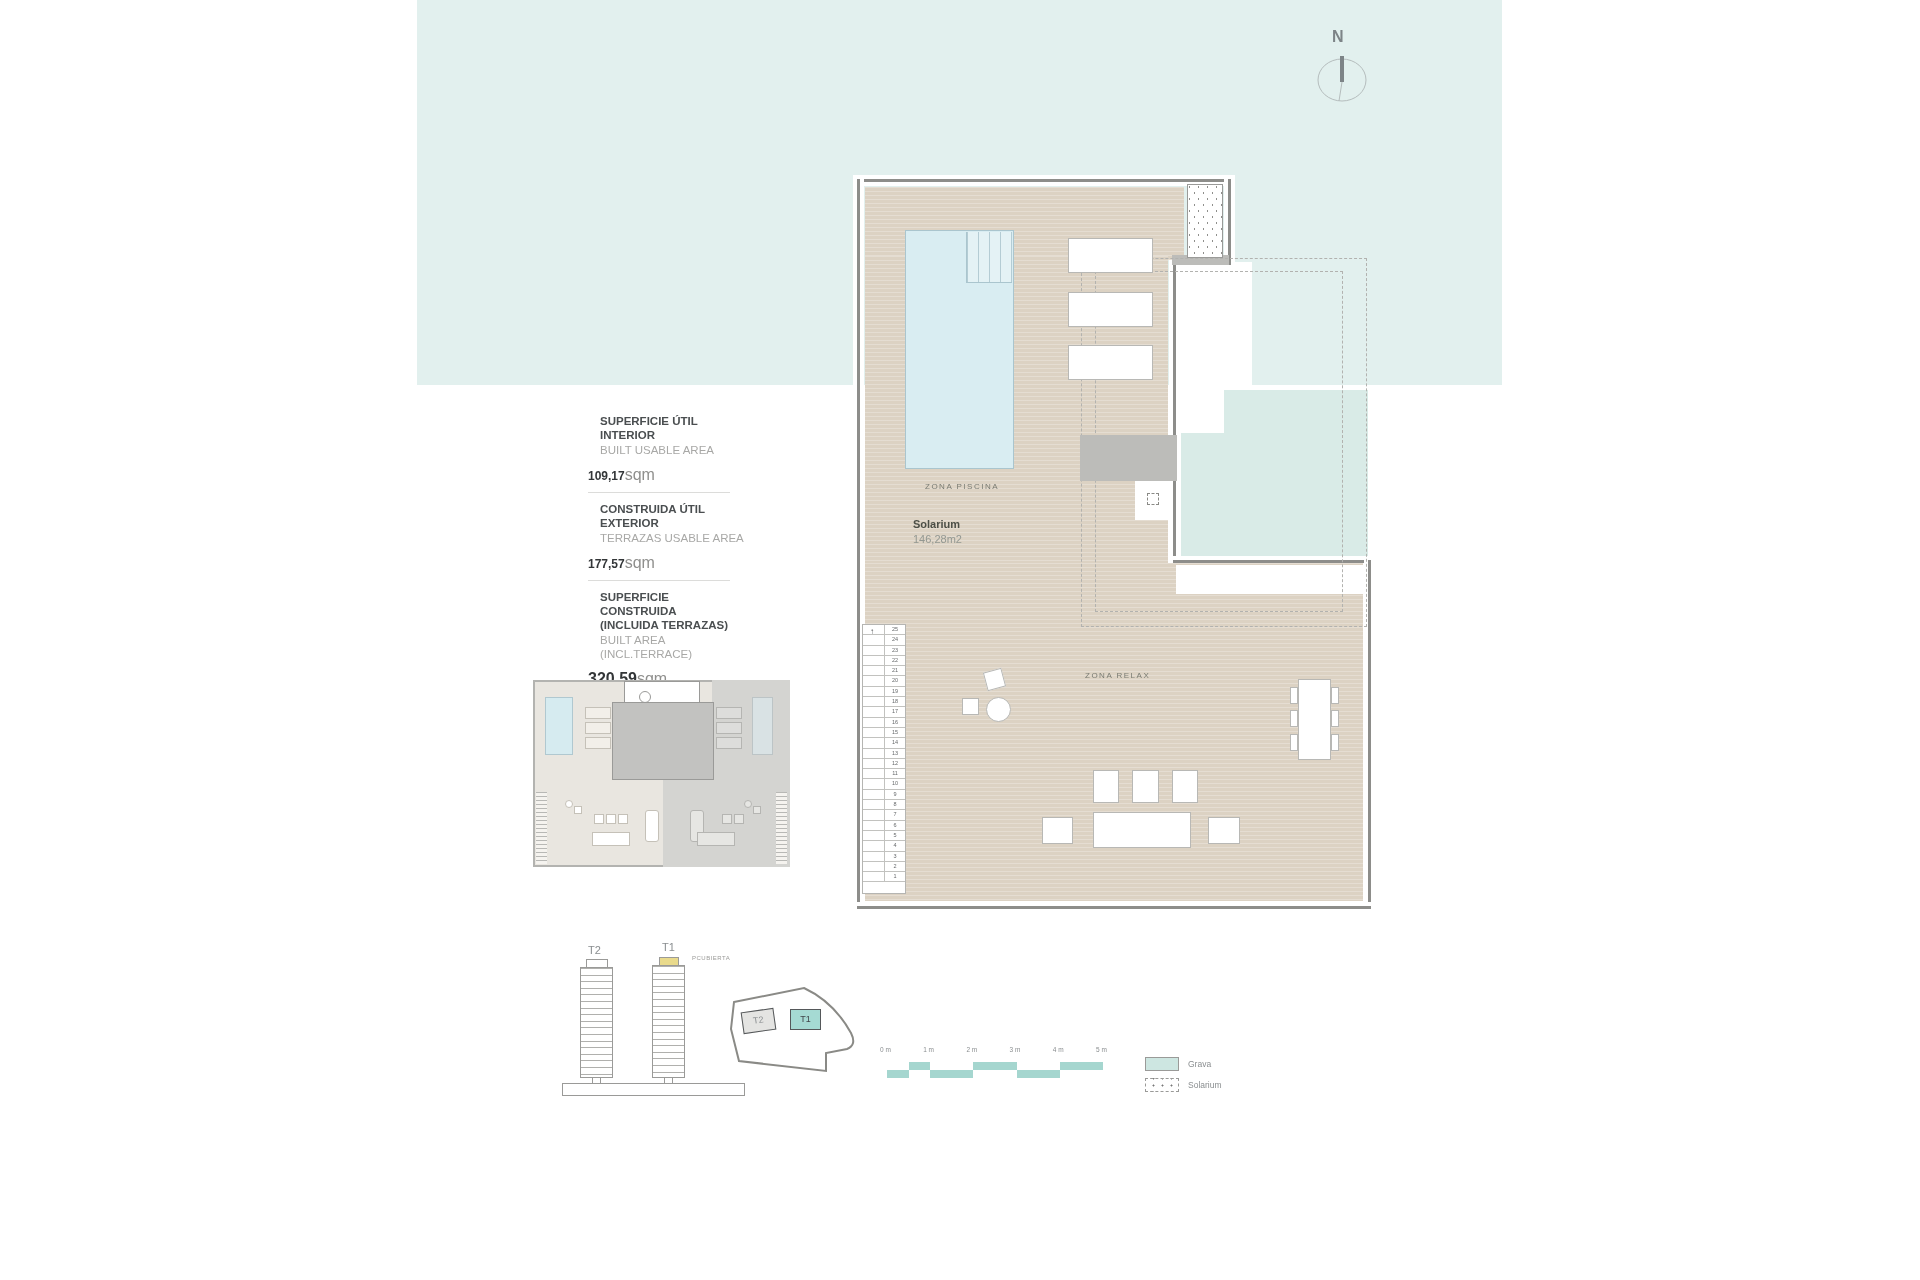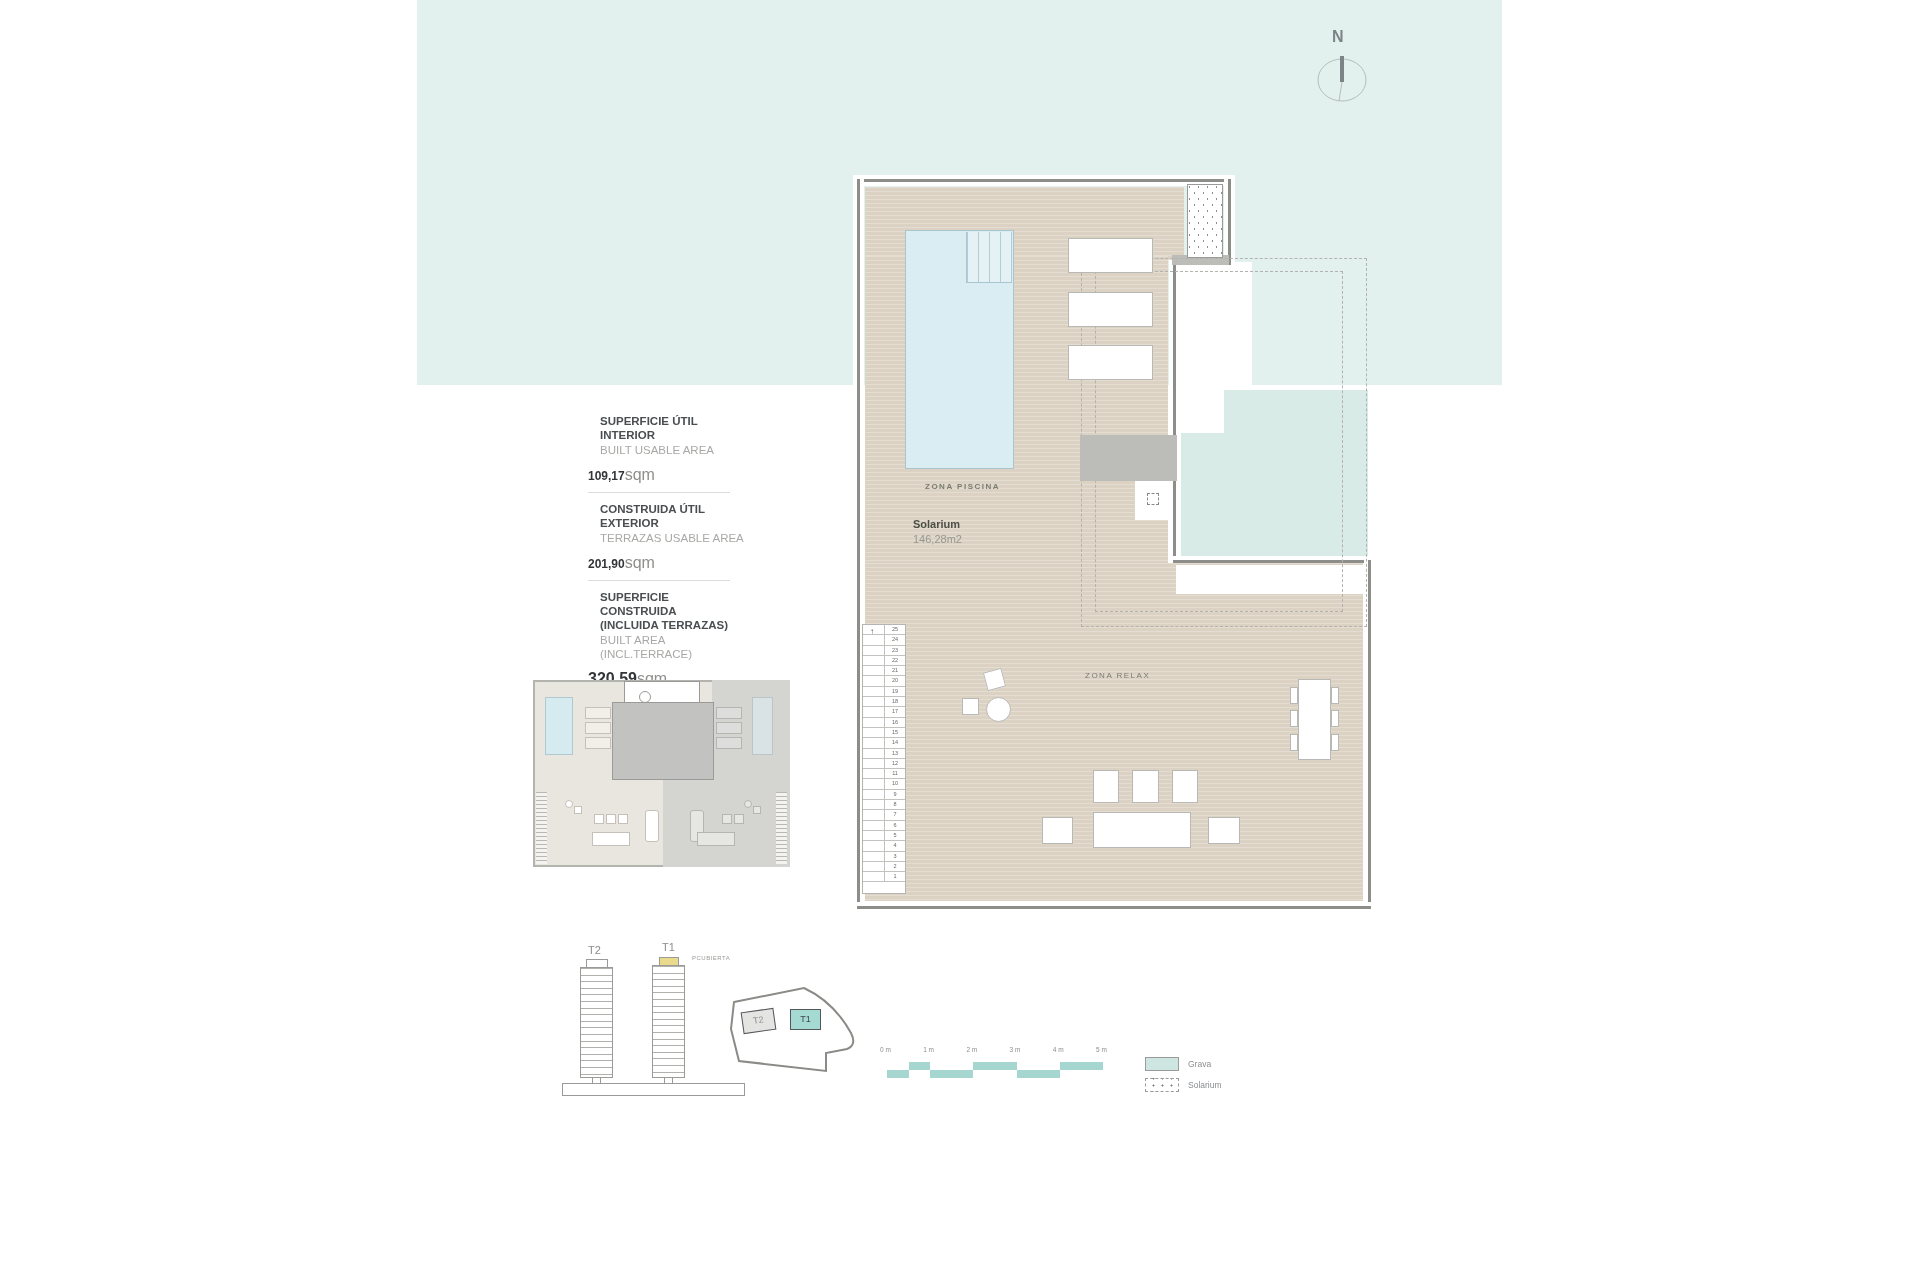--- a/index.html
+++ b/index.html
@@ -89,21 +89,21 @@
   <div class="abs" id="areas">
     <div>
       <div class="a-es">SUPERFICIE ÚTIL INTERIOR</div>
       <div class="a-en">BUILT USABLE AREA</div>
       <div class="a-val"><span style="color:#333638;font-weight:bold;font-size:12px;margin:0">109,17</span><span>sqm</span></div>
     </div>
     <div class="a-sep"></div>
     <div>
       <div class="a-es">CONSTRUIDA ÚTIL EXTERIOR</div>
       <div class="a-en">TERRAZAS USABLE AREA</div>
-      <div class="a-val"><span style="color:#333638;font-weight:bold;font-size:12px;margin:0">201,90</span><span>sqm</span></div>
+      <div class="a-val"><span style="color:#333638;font-weight:bold;font-size:12px;margin:0">177,57</span><span>sqm</span></div>
     </div>
     <div class="a-sep"></div>
     <div>
       <div class="a-es">SUPERFICIE CONSTRUIDA</div>
       <div class="a-es">(INCLUIDA TERRAZAS)</div>
       <div class="a-en">BUILT AREA (INCL.TERRACE)</div>
       <div class="a-val"><span style="color:#333638;font-weight:bold;font-size:16px;margin:0">320,59</span><span>sqm</span></div>
     </div>
   </div>
 
@@ -140,21 +140,21 @@
 
     <div class="abs furn" style="left:1068px;top:238px;width:85px;height:35px;"></div>
     <div class="abs furn" style="left:1068px;top:292px;width:85px;height:35px;"></div>
     <div class="abs furn" style="left:1068px;top:345px;width:85px;height:35px;"></div>
 
     <div class="abs graycore" style="left:1080px;top:435px;width:97px;height:46px;"></div>
     <div class="abs whitebox" style="left:1135px;top:481px;width:38px;height:39px;">
       <div style="position:absolute;left:12px;top:12px;width:12px;height:12px;border:1.5px dashed #8a8a86;box-sizing:border-box;"></div>
     </div>
 
-    <div class="abs plabel" style="left:925px;top:482px;font-weight:bold;">ZONA PISCINA</div>
+    <div class="abs plabel" style="left:925px;top:482px;">ZONA PISCINA</div>
     <div class="abs sol-name" style="left:913px;top:518px;">Solarium</div>
     <div class="abs sol-area" style="left:913px;top:533px;">146,28m2</div>
     <div class="abs plabel" style="left:1085px;top:671px;">ZONA RELAX</div>
 
     <div class="abs" id="stairs">
         <div class="s-row">
           <span class="num">25</span>
         </div>
         <div class="s-row">
           <span class="num">24</span>

